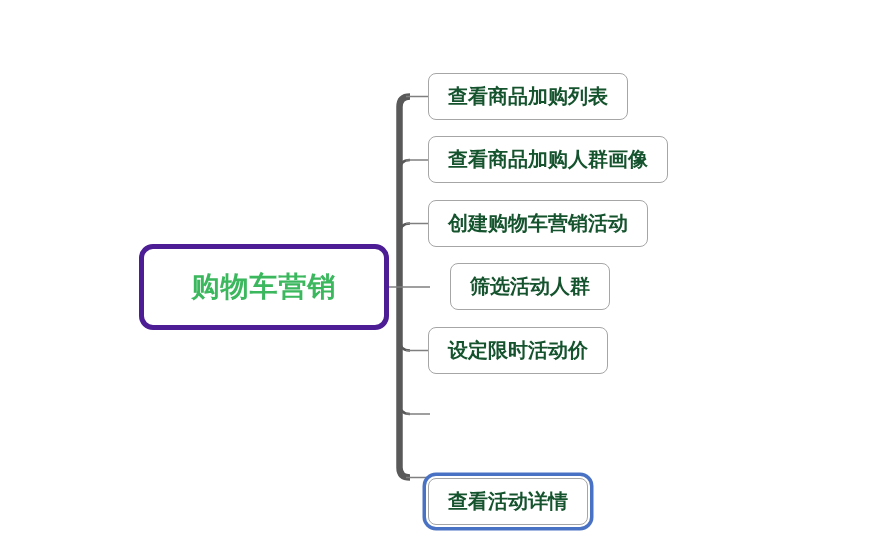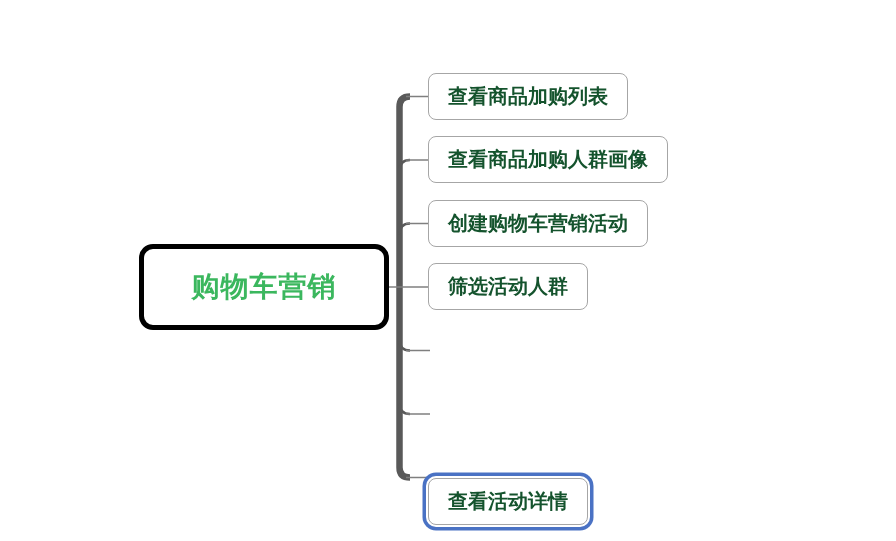--- a/index.html
+++ b/index.html
@@ -23,21 +23,21 @@
     height: 541px;
     pointer-events: none;
   }
   .root-node {
     position: absolute;
     left: 139px;
     top: 244px;
     width: 240px;
     height: 76px;
     background: #ffffff;
-    border: 5px solid #000000;
+    border: 5px solid #4c1d95;
     border-radius: 14px;
     color: #3bb75e;
     font-size: 28px;
     font-weight: bold;
     line-height: 76px;
     text-align: center;
     letter-spacing: 1px;
     white-space: nowrap;
     cursor: default;
     z-index: 2;
@@ -86,19 +86,20 @@
   </svg>
 
   <div class="root-node">购物车营销</div>
 
   <div class="child-node" style="top: 73px;">查看商品加购列表</div>
 
   <div class="child-node" style="top: 136px;">查看商品加购人群画像</div>
 
   <div class="child-node" style="top: 200px;">创建购物车营销活动</div>
 
-  <div class="child-node" style="top: 263px;">筛选活动人群</div>
+  <div class="child-node" style="top: 263px; margin-left: 22px;">筛选活动人群</div>
 
+  <div class="child-node" style="top: 327px;">设定限时活动价</div>
 
 
   <div class="child-node selected" style="top: 454px; margin-top: 24px;">查看活动详情</div>
 
 </div>
 
 </body></html>

